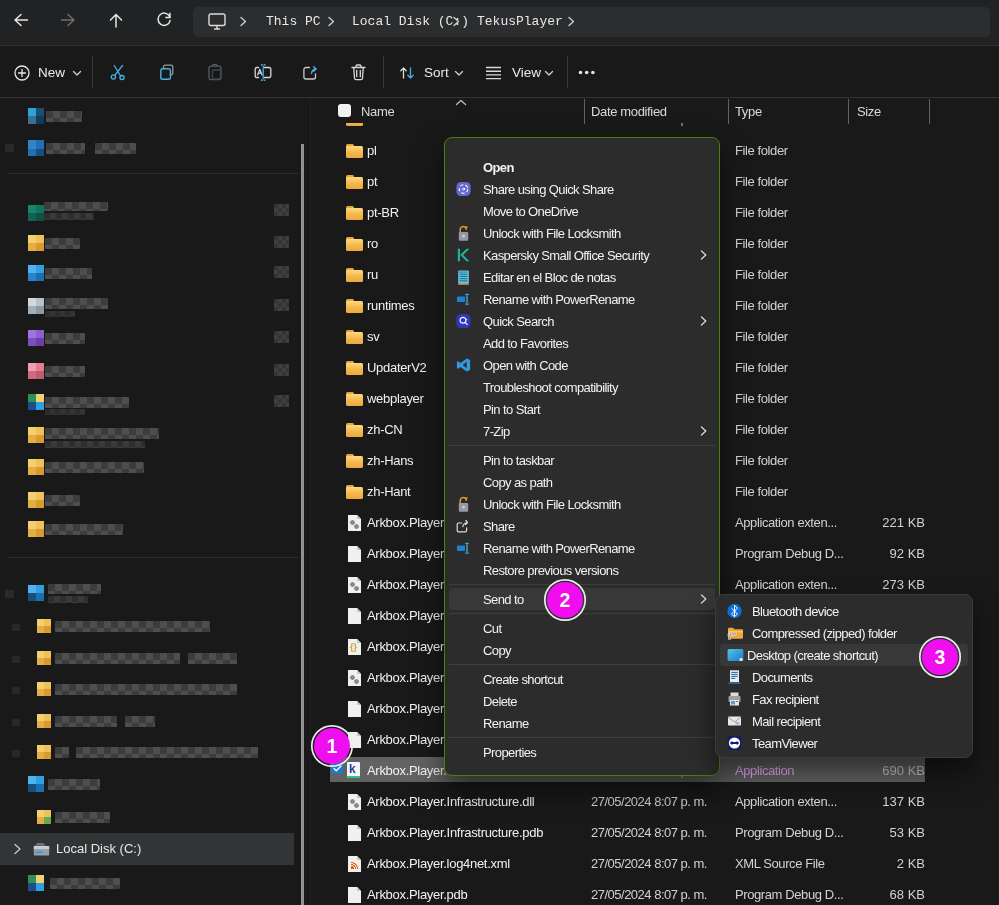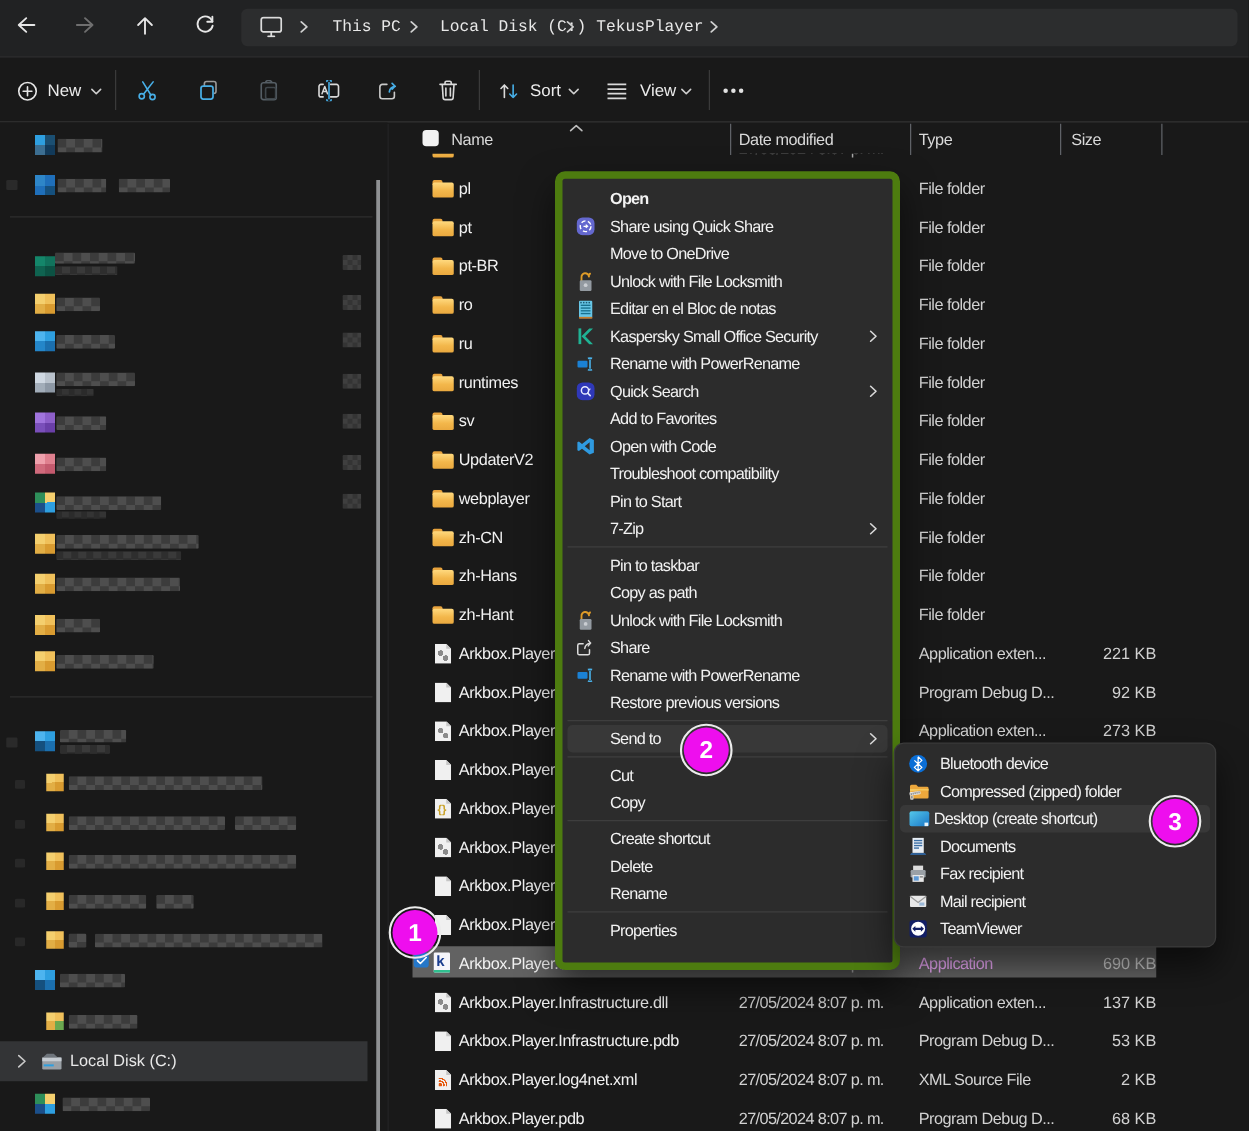--- a/index.html
+++ b/index.html
@@ -35,21 +35,21 @@
   .icon-dll { background-image:radial-gradient(circle 2.6px at 4.5px 7.5px,#8a8a8a 0 2.2px,transparent 2.3px),radial-gradient(circle 2.6px at 8.5px 11.5px,#8a8a8a 0 2.2px,transparent 2.3px); }
   .icon-cfg::after { content:"{}"; position:absolute; left:2px; top:3px; color:#c9a227; font-size:9px; font-weight:bold; }
   .icon-xml::after { content:""; position:absolute; left:2.5px; top:5px; width:8px; height:8px; background:radial-gradient(circle at 1px 7px,#e8590c 0 1.6px,transparent 1.8px 2.6px,#e8590c 2.8px 3.6px,transparent 3.8px 4.6px,#e8590c 4.8px 5.6px,transparent 5.8px); }
 
   
   .foldi { position:absolute; left:346px; width:17px; height:14px; }
   .foldi .tab { position:absolute; left:0; top:0; width:8px; height:4px; background:#e8a33d; border-radius:1.5px 1.5px 0 0; }
   .foldi .body { position:absolute; left:0; top:2px; width:17px; height:12px; background:linear-gradient(180deg,#ffd97e 0%,#f3b74b 55%,#eaa93f 100%); border-radius:1.5px; }
 
   
-  #ctxmenu { left:444px; top:137px; width:276px; height:638.5px; background:#2c2c2c; border:6px solid #4d7c0f; border-radius:8px; box-shadow:0 14px 28px rgba(0,0,0,.55); padding-top:5px; }
+  #ctxmenu { left:444px; top:137px; width:276px; height:638.5px; background:#2c2c2c; border:1px solid #4d7c0f; border-radius:8px; box-shadow:0 14px 28px rgba(0,0,0,.55); padding-top:18px; }
   .mi { position:relative; height:22px; }
   .mi .lbl { position:absolute; left:38px; top:50%; transform:translateY(-50%); color:#f2f2f2; font-size:13px; letter-spacing:-0.6px; white-space:nowrap; }
   .mi .ic { position:absolute; left:11px; top:50%; transform:translateY(-50%); width:15px; height:15px; }
   .mi .chev { position:absolute; right:12px; top:50%; transform:translateY(-50%); }
   .msep { height:1px; margin:3px 4px; background:#3e3e3e; }
   .mi.hover { background:#383838; border-radius:4px; margin:0 4px; }
   .mi.hover .lbl { left:34px; }
   .mi.hover .chev { right:8px; }
 
   
@@ -471,48 +471,48 @@
         <svg width="15" height="16" viewBox="0 0 15 16">
           <path d="M4.2 6.8 V4.4 a3 3 0 0 1 6 -0.6 M10.2 2.6 L11 1.4" stroke="#e09c28" stroke-width="1.5" fill="none" stroke-linecap="round"></path>
           <rect x="2.8" y="6.6" width="9.4" height="8.6" rx="1" fill="#939aa1"></rect>
           <circle cx="7.5" cy="10.6" r="1.5" fill="#c9cdd2"></circle>
         </svg>
       </span>
       <span class="lbl">Unlock with File Locksmith</span>
     </div>
   <div class="mi">
       <span class="ic">
+        <svg width="15" height="15" viewBox="0 0 15 15">
+          <rect x="1.8" y="1.2" width="2.2" height="12.6" fill="#1fb394"></rect>
+          <path d="M4.2 7.5 L10.4 1.2 H13.4 L7.2 7.5 L13.4 13.8 H10.4 Z" fill="#1fb394"></path>
+        </svg>
+      </span>
+      <span class="lbl">Kaspersky Small Office Security</span>
+      <span class="chev">
+        <svg width="7" height="11" viewBox="0 0 7 11">
+          <path d="M1.5 1.5 L5.8 5.5 L1.5 9.5" stroke="#d9d9d9" stroke-width="1.3" fill="none" stroke-linecap="round" stroke-linejoin="round"></path>
+        </svg>
+      </span>
+    </div>
+  <div class="mi">
+      <span class="ic">
         <svg width="15" height="16" viewBox="0 0 15 16">
           <rect x="2.2" y="1" width="10.6" height="14" rx="0.8" fill="#67c6e6"></rect>
           <rect x="2.2" y="14" width="10.6" height="1.4" fill="#c77a2a"></rect>
           <rect x="3.6" y="4.2" width="7.8" height="1.1" fill="#19718f"></rect>
           <rect x="3.6" y="6.4" width="7.8" height="1.1" fill="#19718f"></rect>
           <rect x="3.6" y="8.6" width="7.8" height="1.1" fill="#19718f"></rect>
           <rect x="3.6" y="10.8" width="7.8" height="1.1" fill="#19718f"></rect>
           <rect x="3.2" y="2" width="1.2" height="1.2" fill="#1a5a74"></rect>
           <rect x="5.4" y="2" width="1.2" height="1.2" fill="#1a5a74"></rect>
           <rect x="7.6" y="2" width="1.2" height="1.2" fill="#1a5a74"></rect>
           <rect x="9.8" y="2" width="1.2" height="1.2" fill="#1a5a74"></rect>
         </svg>
       </span>
       <span class="lbl">Editar en el Bloc de notas</span>
-    </div>
-  <div class="mi">
-      <span class="ic">
-        <svg width="15" height="15" viewBox="0 0 15 15">
-          <rect x="1.8" y="1.2" width="2.2" height="12.6" fill="#1fb394"></rect>
-          <path d="M4.2 7.5 L10.4 1.2 H13.4 L7.2 7.5 L13.4 13.8 H10.4 Z" fill="#1fb394"></path>
-        </svg>
-      </span>
-      <span class="lbl">Kaspersky Small Office Security</span>
-      <span class="chev">
-        <svg width="7" height="11" viewBox="0 0 7 11">
-          <path d="M1.5 1.5 L5.8 5.5 L1.5 9.5" stroke="#d9d9d9" stroke-width="1.3" fill="none" stroke-linecap="round" stroke-linejoin="round"></path>
-        </svg>
-      </span>
     </div>
   <div class="mi">
       <span class="ic">
         <svg width="15" height="15" viewBox="0 0 15 15">
           <rect x="1" y="5" width="8" height="5.5" rx="0.8" fill="#1b81d4"></rect>
           <path d="M11 4 V11.5 M9.3 3.2 a3.4 1.6 0 0 1 3.4 0 M9.3 12.3 a3.4 1.6 0 0 0 3.4 0" stroke="#49b0e8" stroke-width="1.3" fill="none"></path>
         </svg>
       </span>
       <span class="lbl">Rename with PowerRename</span>
     </div>

